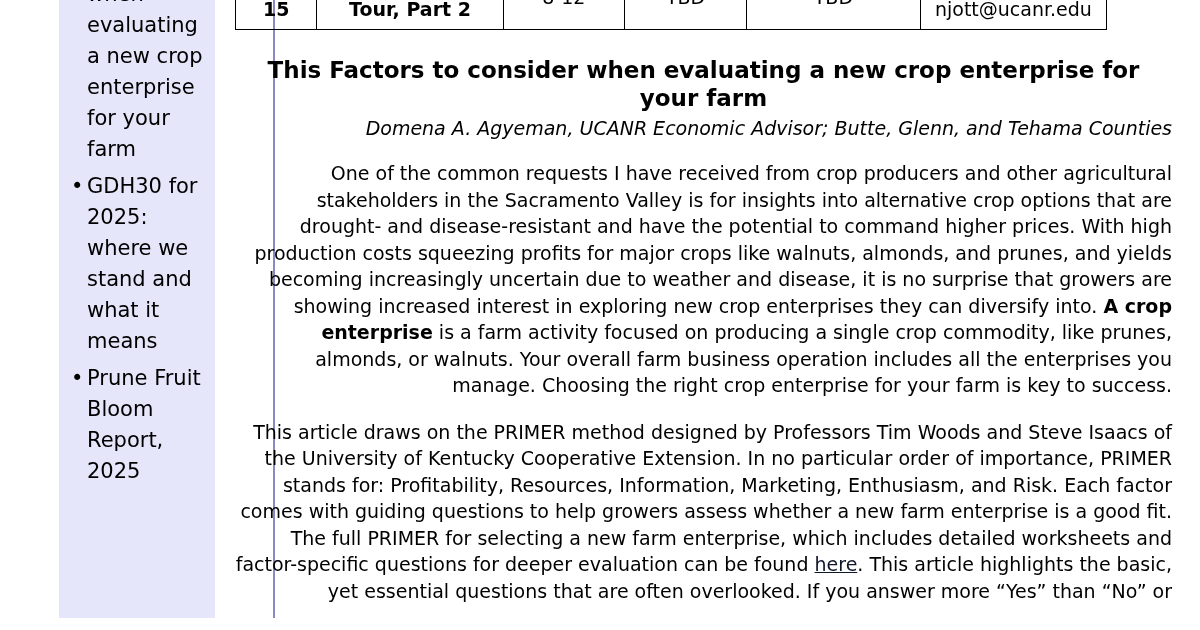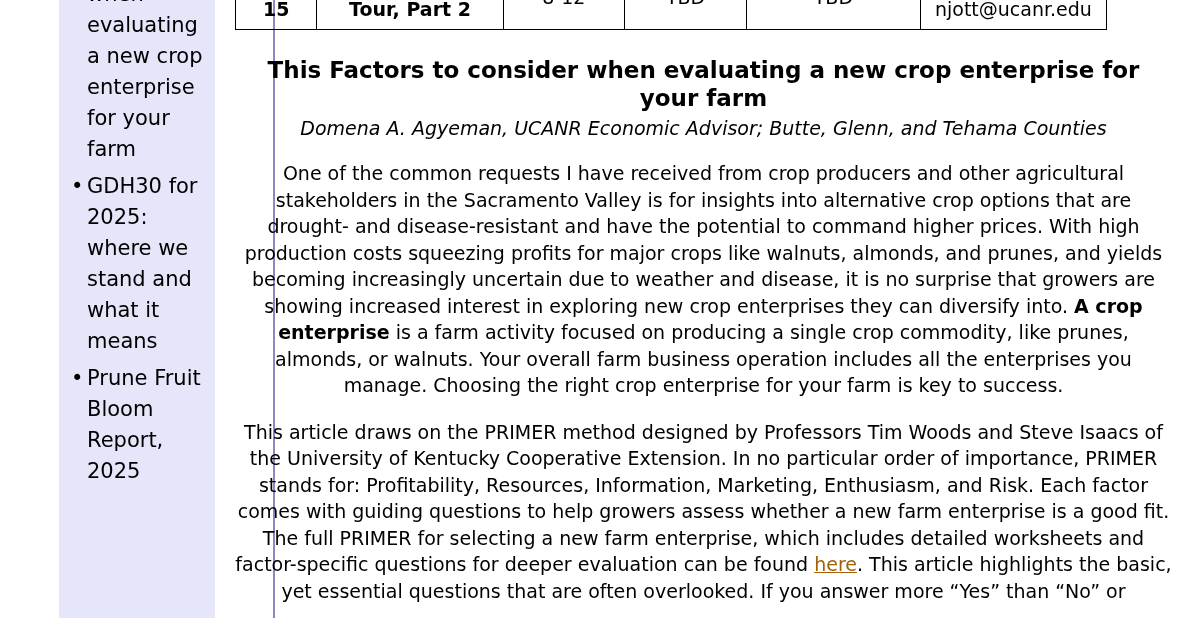--- a/index.html
+++ b/index.html
@@ -111,34 +111,34 @@
     line-height: 28px;
     font-weight: bold;
     text-align: center;
     color: #000;
   }
   .article-byline {
     margin: 4px 0 0 0;
     font-size: 19px;
     line-height: 24px;
     font-style: italic;
-    text-align: center;
+    text-align: right;
     color: #000;
   }
 
   .para {
     margin: 20px 0 0 0;
     font-size: 19px;
     line-height: 26.5px;
-    text-align: center;
+    text-align: right;
     color: #000;
   }
   .para b { font-weight: bold; }
   .link {
-    color: #a16207;
+    color: #0f172a;
     text-decoration: underline;
     cursor: pointer;
   }
 </style>
 </head>
 <body>
 
 <div class="page">
 
   <div class="sidebar">

